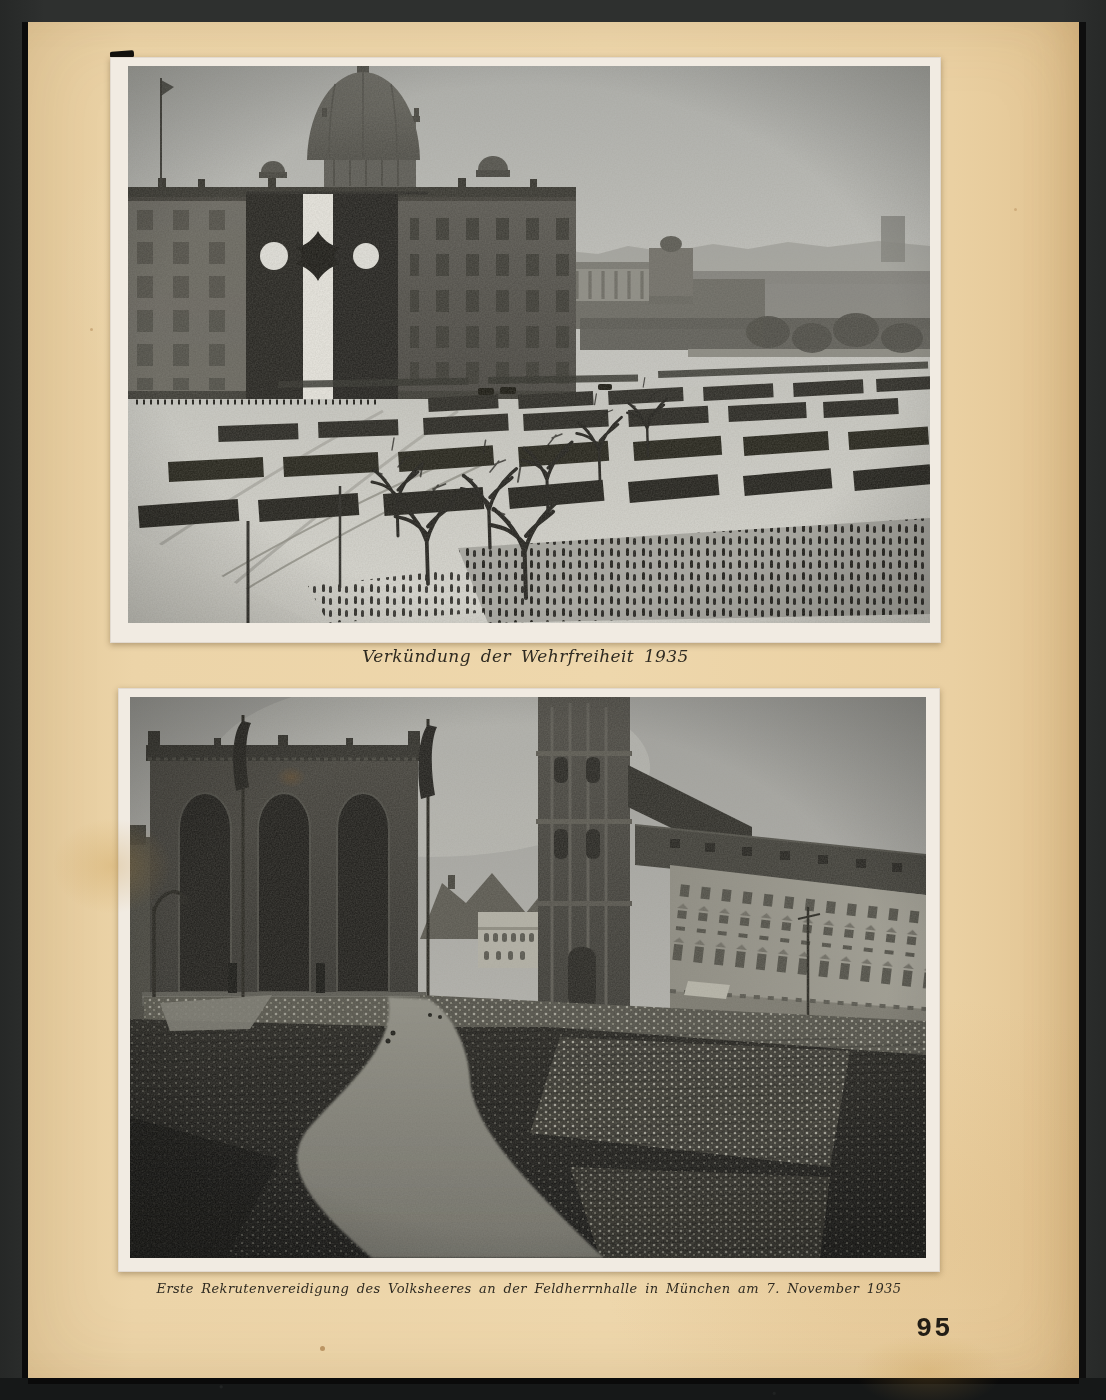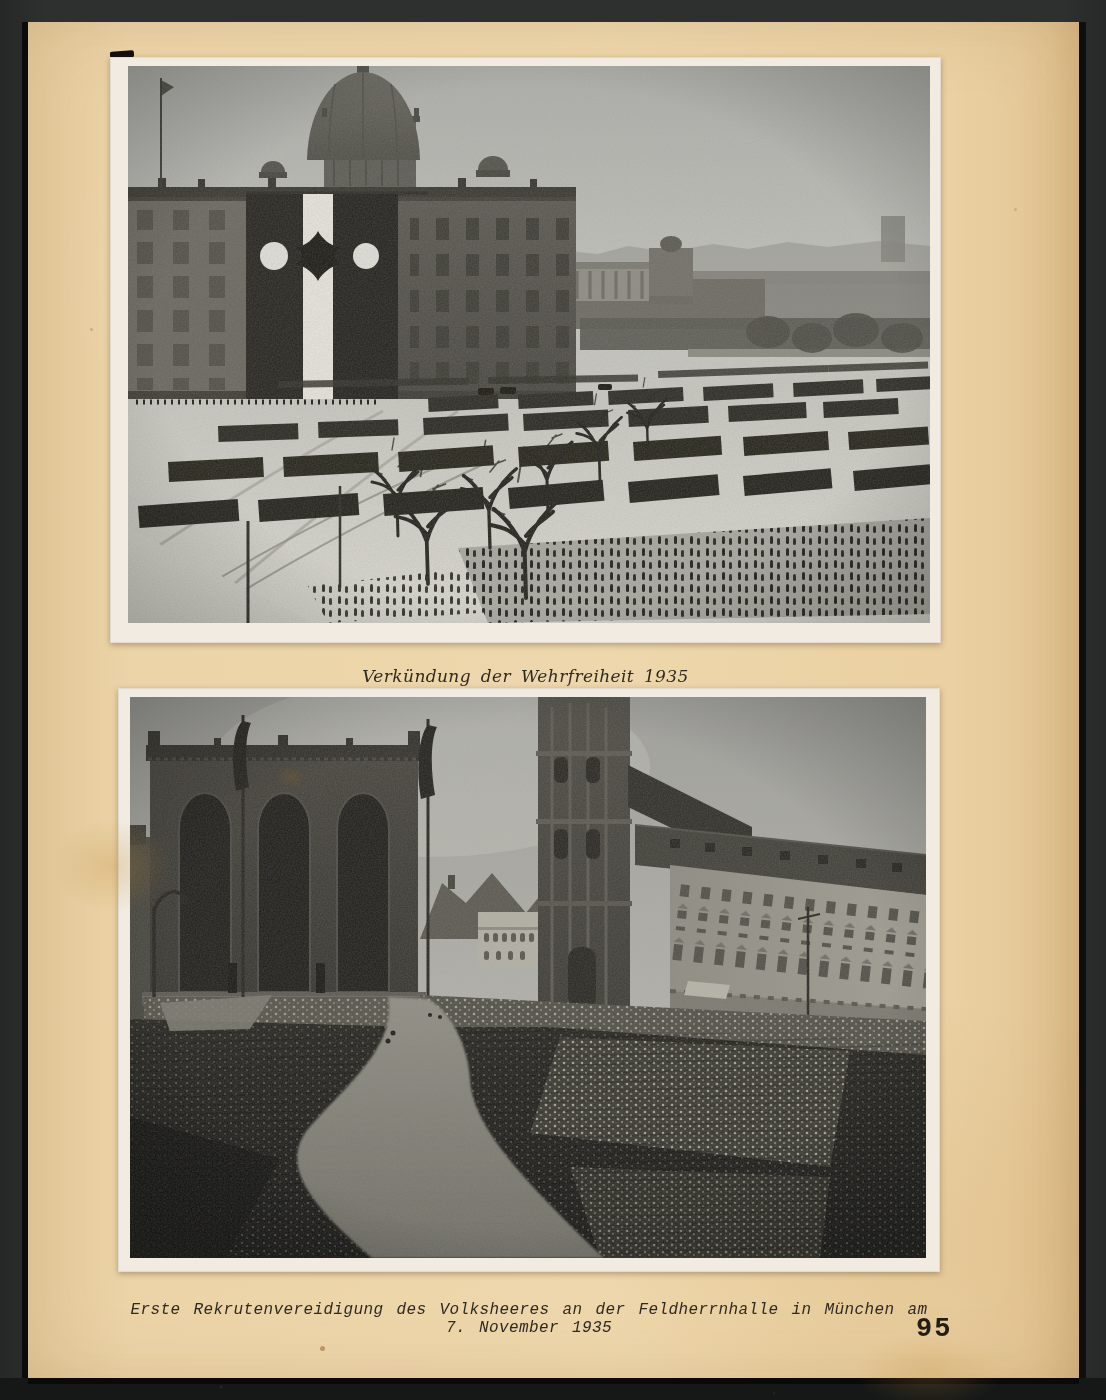--- a/index.html
+++ b/index.html
@@ -17,22 +17,22 @@
           radial-gradient(ellipse 500px 380px at 85% 90%, rgba(205,160,95,.18), transparent 65%),
           linear-gradient(90deg,#e3c99b 0%,#ecd4a8 10%,#eed7ac 55%,#ead0a2 88%,#e2c492 100%);
         box-shadow:-6px 0 0 #0b0b0b, 7px 0 0 #0e0e0e, 0 6px 0 #0a0a0a,
           inset 0 0 80px rgba(120,80,30,.10), inset -30px 0 50px -25px rgba(140,95,40,.22);}
   .photo-print{position:absolute;background:#f1ebe2;
         box-shadow:0 2px 6px rgba(70,45,15,.35), inset 0 0 0 1px rgba(120,100,80,.12);}
   .photo-img{position:absolute;overflow:hidden;background:#c9c9c3;
         box-shadow:inset 0 0 0 1px rgba(20,20,15,.35), inset 0 0 18px rgba(25,25,20,.25);}
   .photo-img svg{display:block;}
   .caption{position:absolute;text-align:center;font-style:italic;font-size:17px;
-        color:#2e2a21;letter-spacing:.4px;word-spacing:4px;margin-top:20px;}
-  .caption.small{font-size:16px;word-spacing:3px;font-family:Liberation Mono, monospace;}
+        color:#2e2a21;letter-spacing:.4px;word-spacing:4px;}
+  .caption.small{font-size:13px;word-spacing:3px;}
   .page-number{position:absolute;font-weight:bold;font-size:27px;color:#221d15;letter-spacing:2px;font-family:Liberation Mono, monospace;}
   .ink-mark{position:absolute;left:82px;top:29px;width:24px;height:7px;border-radius:2px;
         background:#12100d;transform:rotate(-4deg);}
   .stain{position:absolute;border-radius:50%;}
   .stain.s1{left:24px;top:796px;width:120px;height:96px;
         background:radial-gradient(ellipse, rgba(190,140,55,.26), transparent 70%);}
   .stain.s2{left:826px;top:1312px;width:150px;height:74px;
         background:radial-gradient(ellipse, rgba(195,145,60,.22), transparent 70%);}
   .stain.s3{left:248px;top:744px;width:30px;height:22px;
         background:radial-gradient(ellipse, rgba(165,105,35,.22), transparent 70%);}

